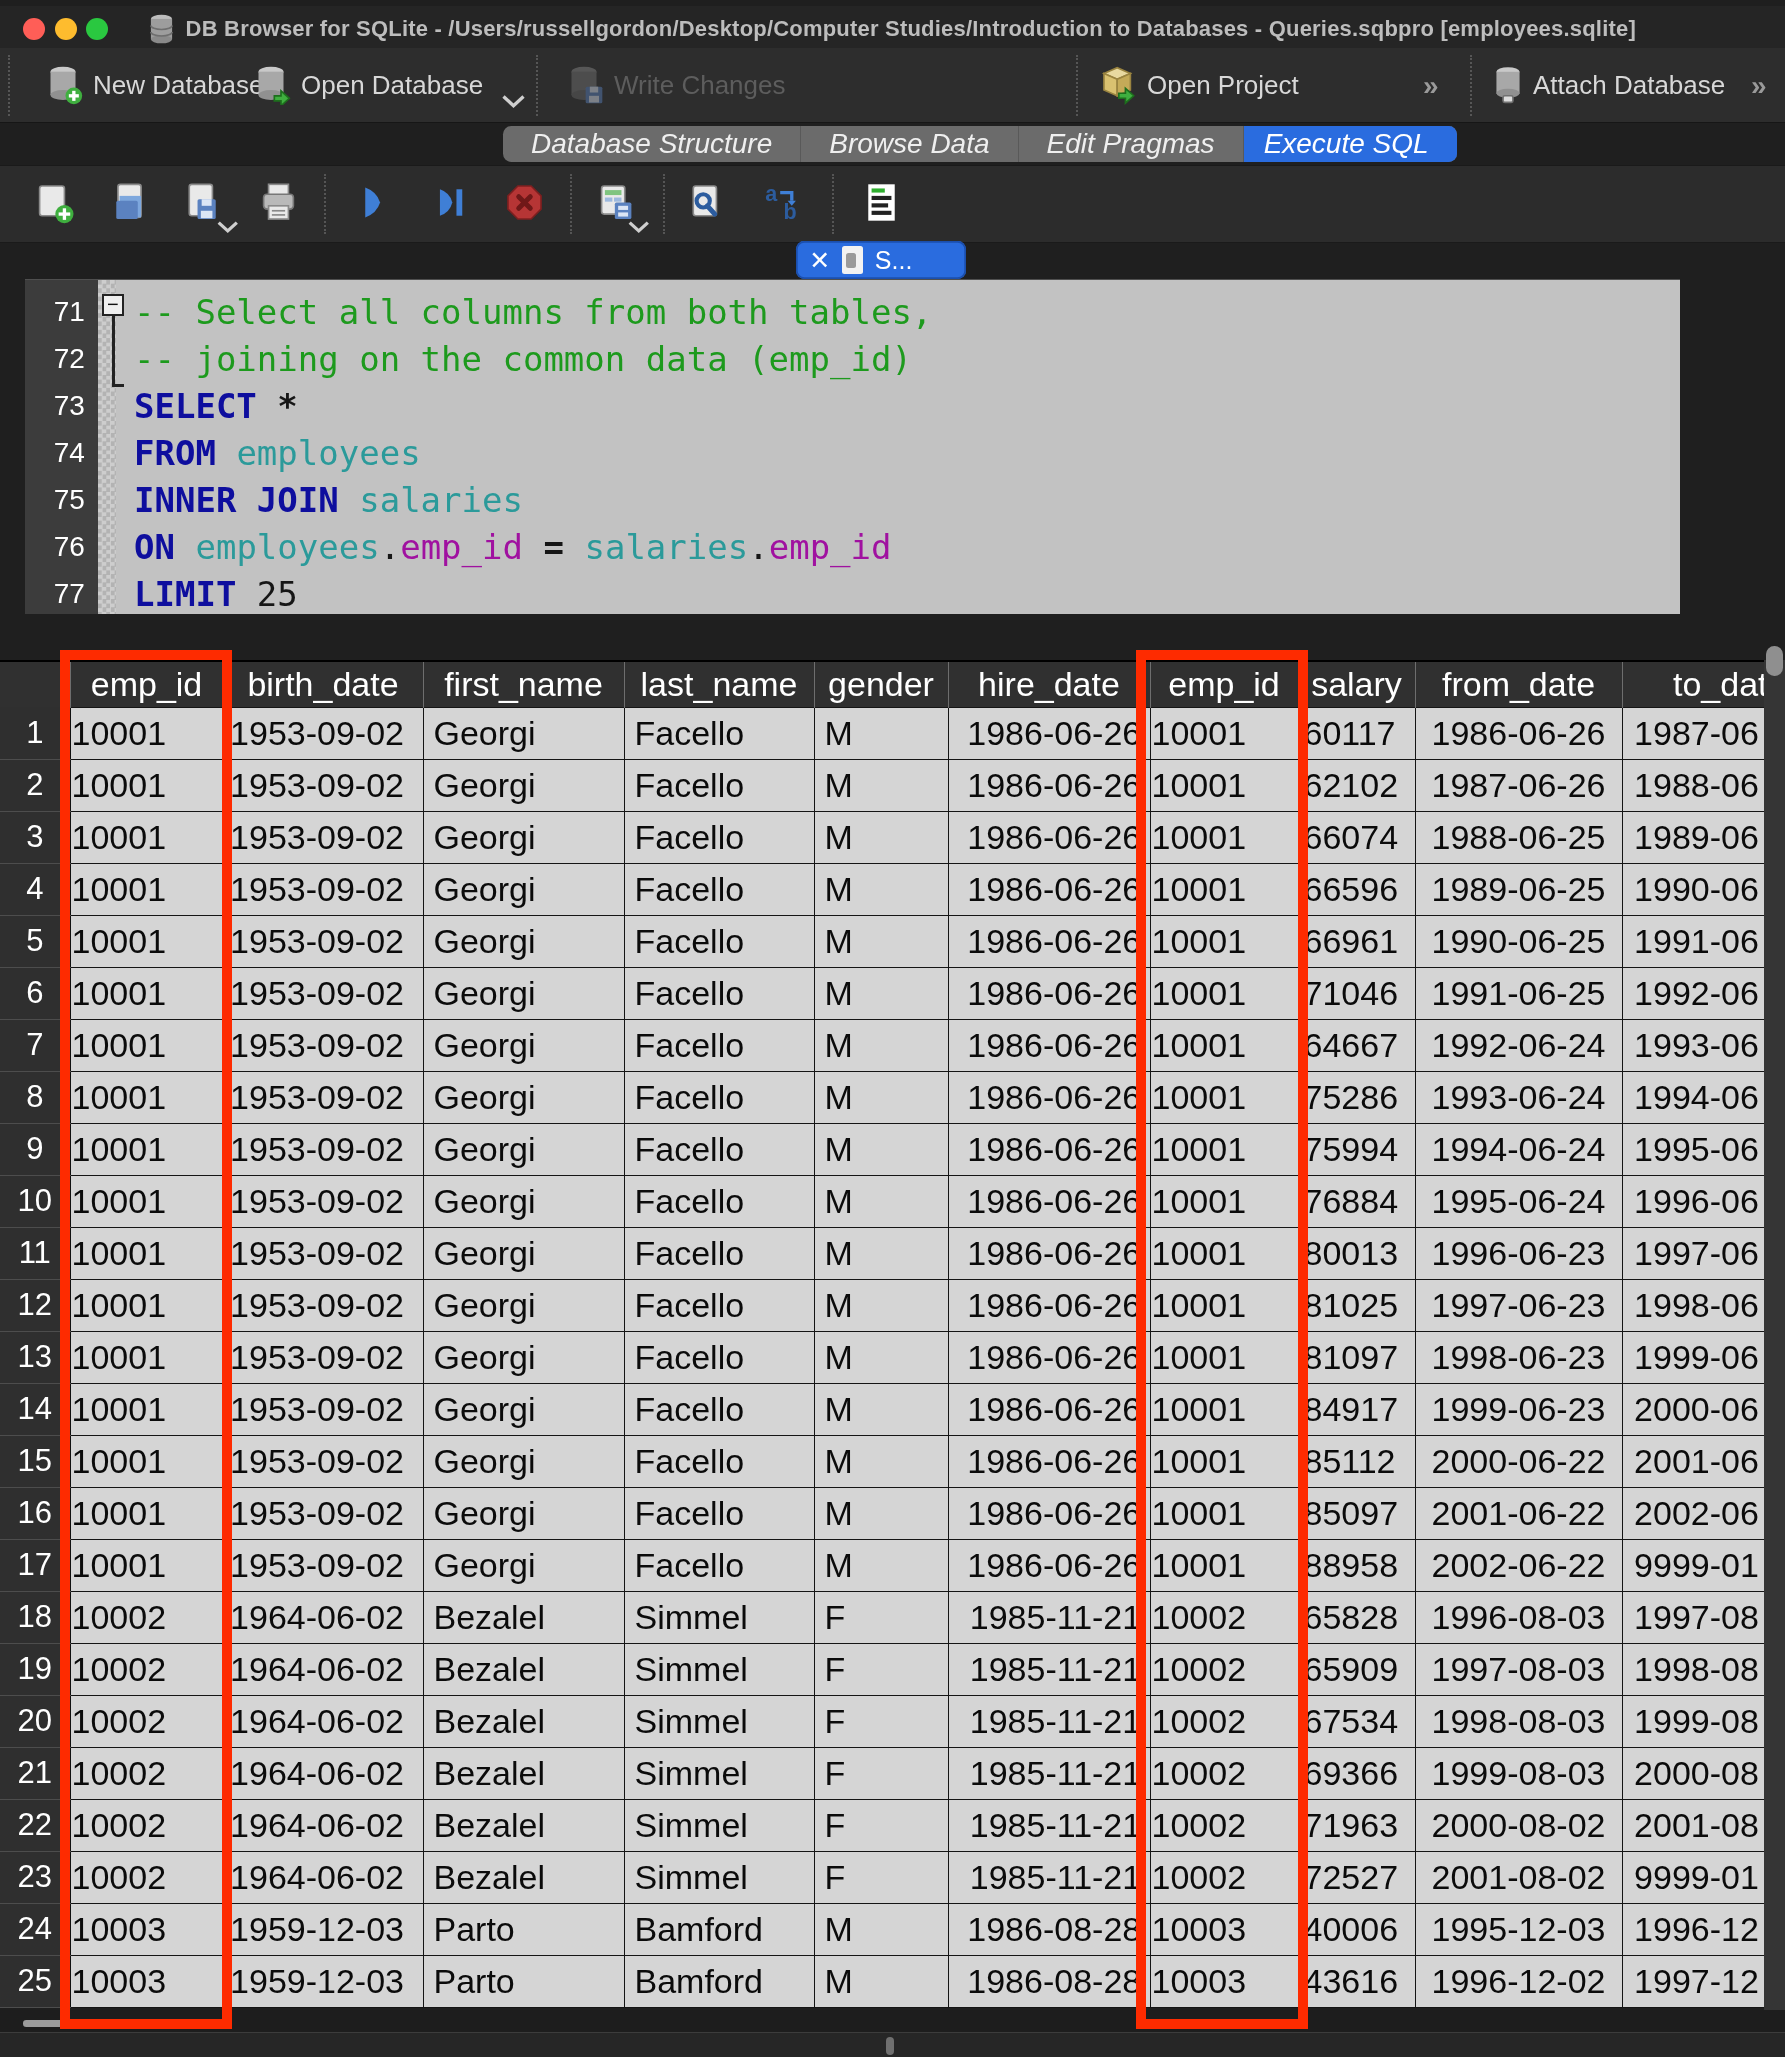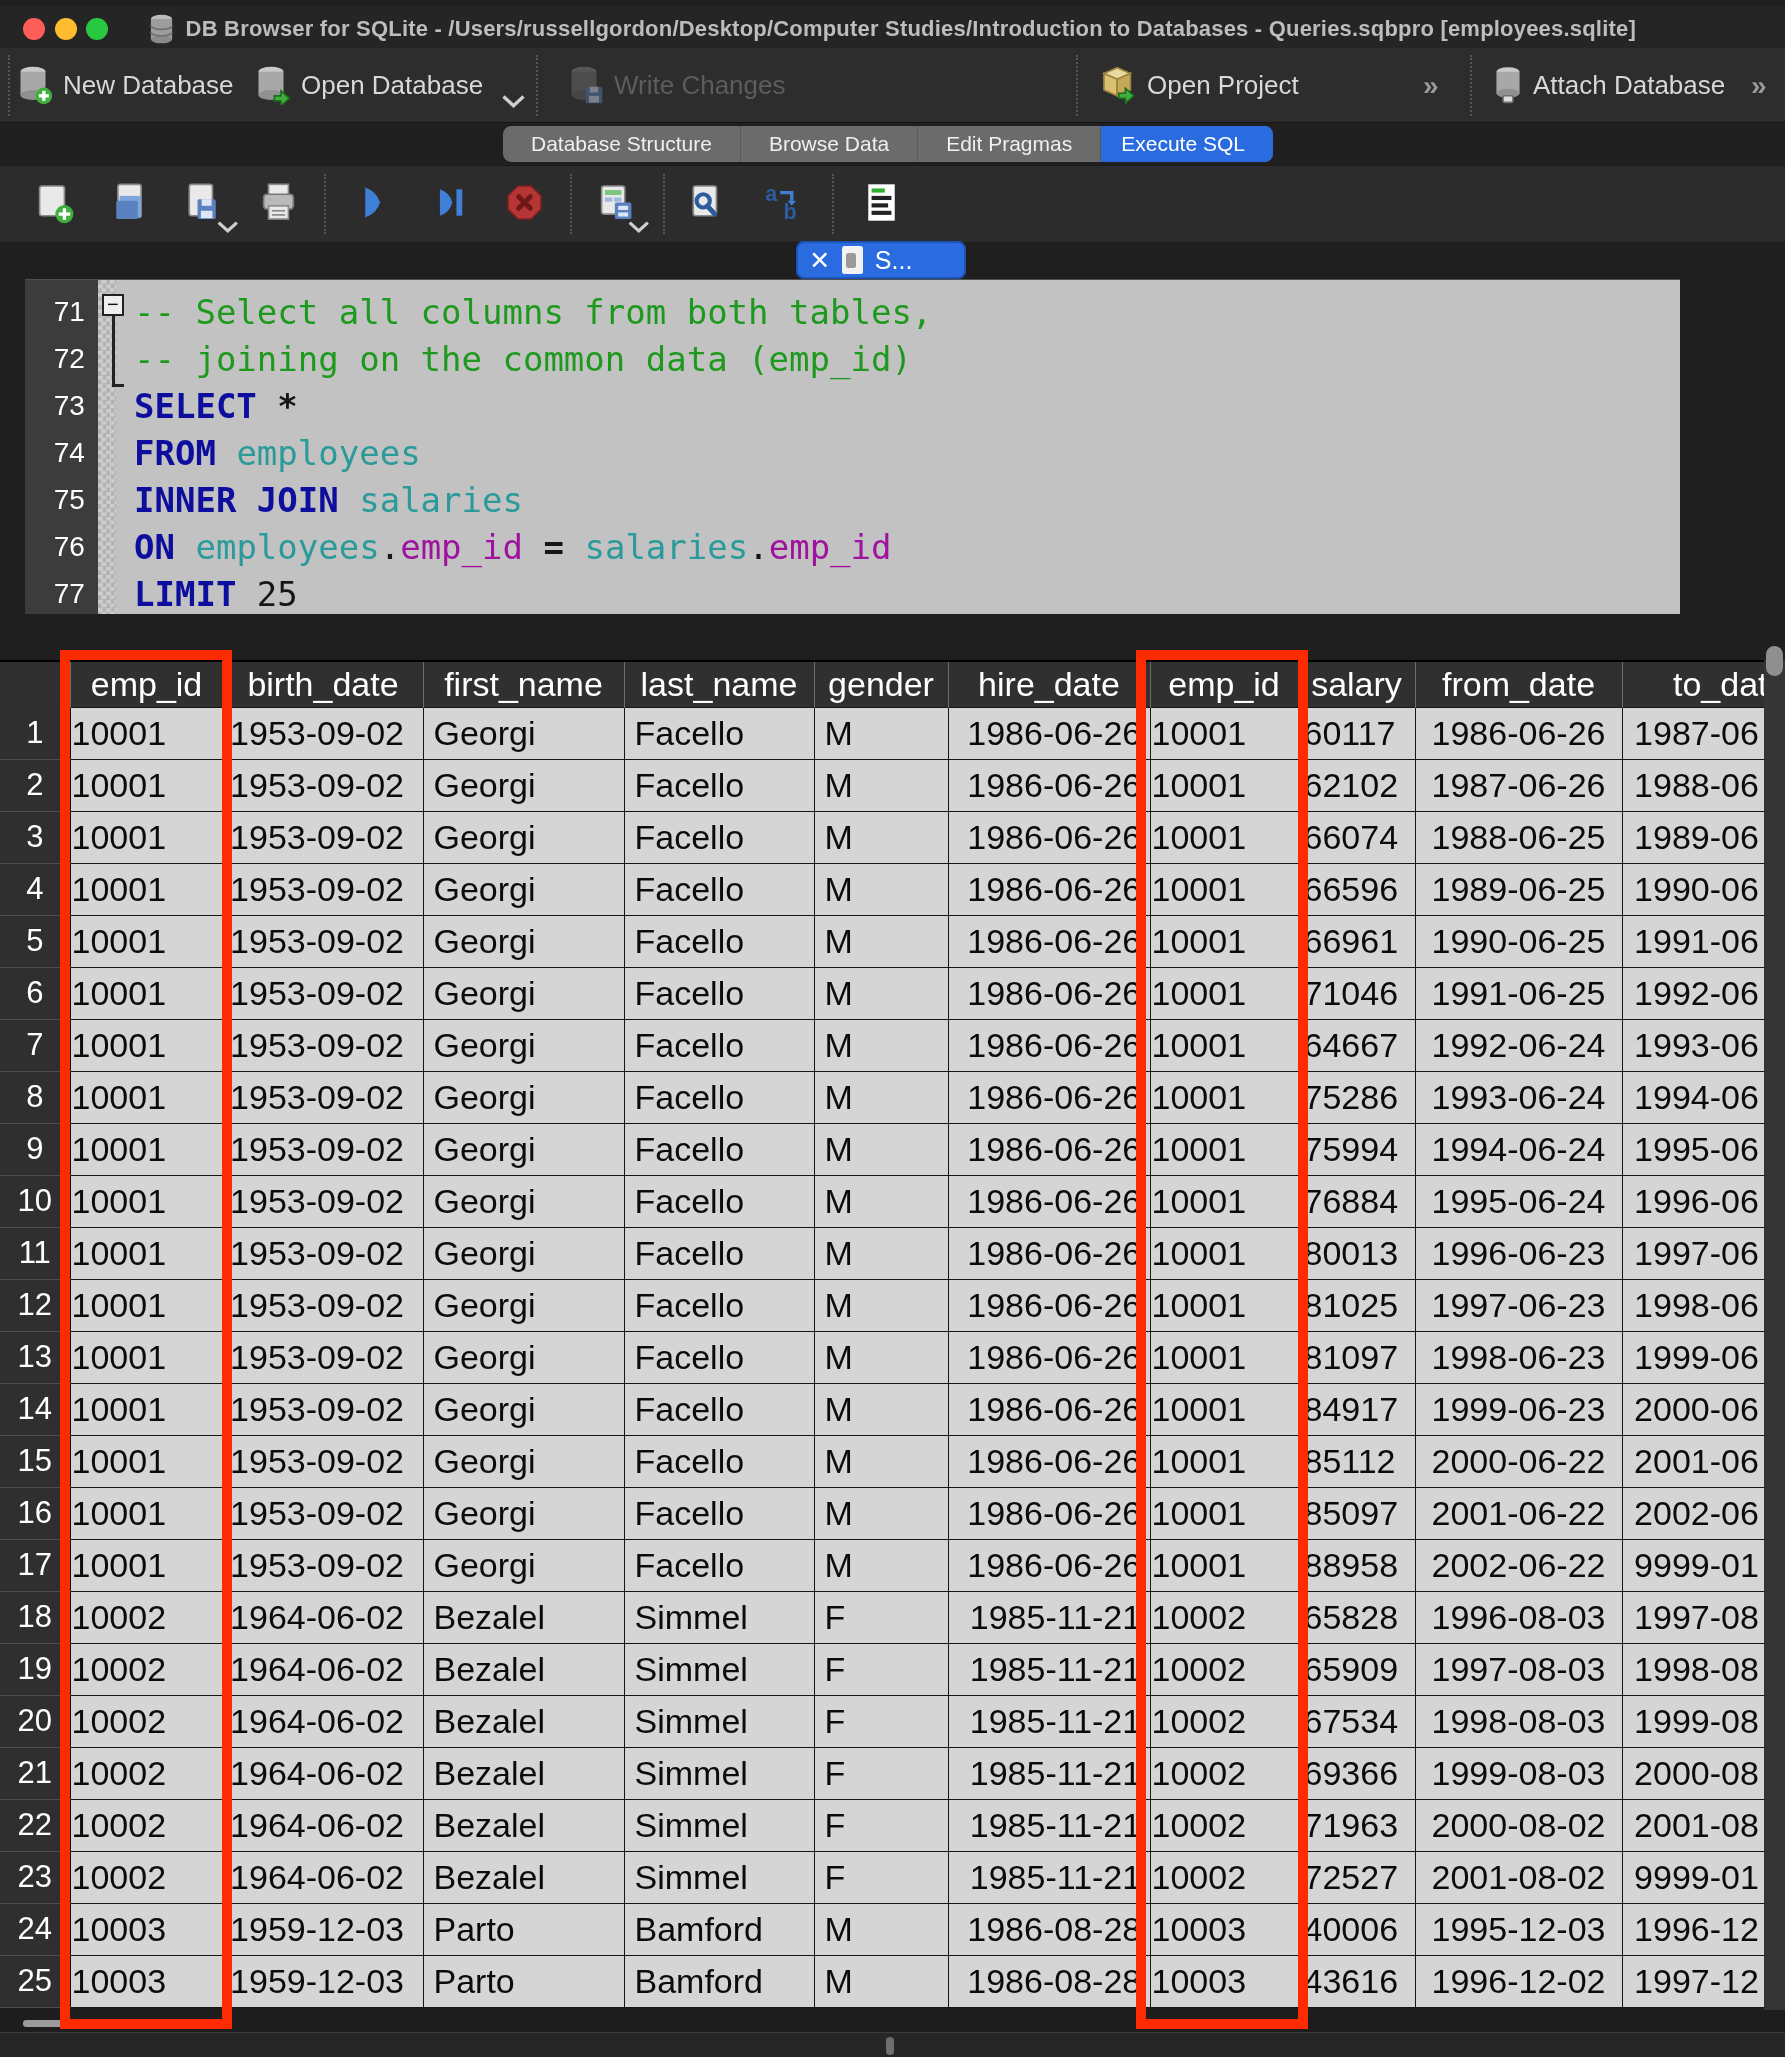--- a/index.html
+++ b/index.html
@@ -27,22 +27,22 @@
   .tb-item.disabled{color:#5d5d5d;}
   .tb-sep{position:absolute;top:6.6px;height:61px;width:0;
           border-left:2.5px dotted #565656;}
   .tb-chevron{position:absolute;color:#cfcfcf;font-size:25px;font-weight:bold;}
   .tb-more{font-size:28px;color:#9a9a9a;font-weight:bold;}
 
   
   #tabrow{position:absolute;left:0;top:124px;width:1785px;height:41px;background:#1f1f1f;}
   #segtabs{position:absolute;left:503px;top:1.7px;height:36px;display:flex;
            border-radius:8.3px;overflow:hidden;background:#6b6b6b;}
-  .seg{display:flex;align-items:center;justify-content:center;font-size:21px;color:#efefef;
-       padding:0 28px;border-right:1.7px solid #595959;}
+  .seg{display:flex;align-items:center;justify-content:center;font-size:28px;color:#efefef;
+       padding:0 28px;border-right:1.7px solid #595959;font-style:italic;}
   .seg:last-child{border-right:none;padding-left:20px;}
   .seg.active{background:#2a6cdf;color:#fff;}
 
   
   #sqlbar{position:absolute;left:0;top:165px;width:1785px;height:76px;background:#2c2c2c;
           border-top:1.7px solid #1a1a1a;border-bottom:1.7px solid #1a1a1a;}
   .sq-sep{position:absolute;top:8.3px;height:60px;border-left:2.5px dotted #555;}
   .sqbtn{position:absolute;top:13.2px;width:46px;height:46px;display:flex;align-items:center;
          justify-content:center;}
   .sq-chev{position:absolute;top:55px;color:#cfcfcf;font-size:18px;font-weight:bold;}
@@ -138,21 +138,21 @@
           <path d="M2 22 a13 5 0 0 0 26 0" fill="none" stroke="#6f6f6f" stroke-width="2"></path>
         </svg>
       </span>
       <span>DB Browser for SQLite - /Users/russellgordon/Desktop/Computer Studies/Introduction to Databases - Queries.sqbpro [employees.sqlite]</span>
     </span>
   </div>
 
   <div id="toolbar">
     <span class="tb-sep" style="left:8.3px"></span>
 
-    <div class="tb-item" style="left:18px">
+    <div class="tb-item" style="left:48px">
       <span>
         <svg width="35" height="40" viewBox="0 0 42 48">
           <ellipse cx="18" cy="8" rx="15" ry="6" fill="#c9c9c9"></ellipse>
             <rect x="3" y="8" width="30" height="28" fill="#a8a8a8"></rect>
           <ellipse cx="18" cy="36" rx="15" ry="6" fill="#909090"></ellipse>
           <circle cx="31" cy="37" r="10" fill="#3faf3f"></circle>
             <rect x="29" y="31" width="4" height="12" fill="#fff"></rect>
             <rect x="25" y="35" width="12" height="4" fill="#fff"></rect>
         </svg>
       </span>

